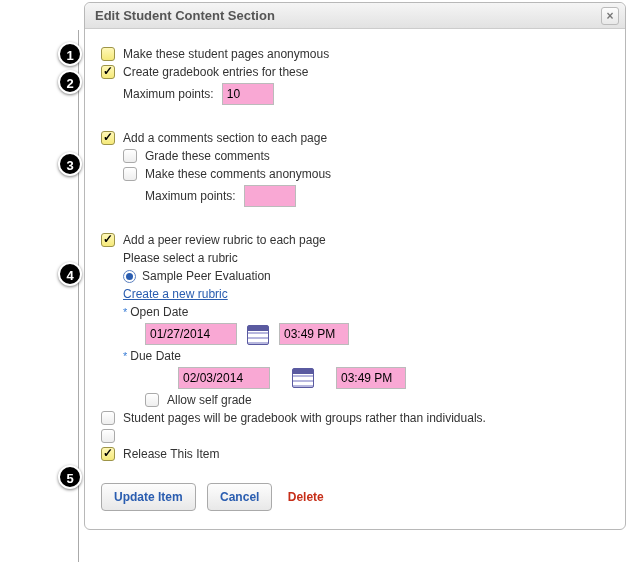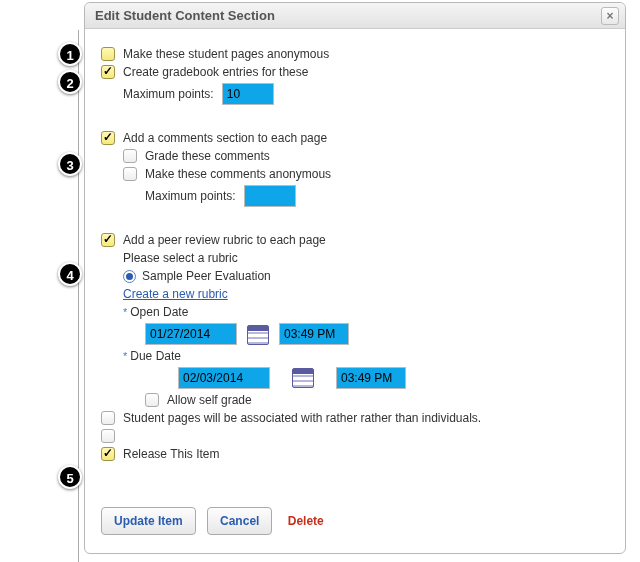--- a/index.html
+++ b/index.html
@@ -107,21 +107,21 @@
     width: 7px; height: 7px;
     border-radius: 50%;
     background: #2a5db0;
   }
   input[type=text].txt {
     font-family: inherit;
     font-size: 12px;
     padding: 2px 4px;
     border: 1px solid #bbb;
     height: 22px;
-    background: #0ea5e9;
+    background: #f9a8d4;
   }
   .link {
     color: #2a5db0;
     text-decoration: underline;
     cursor: pointer;
   }
   .star { color: #3b7ed6; font-size: 11px; margin-right: 3px; }
   .dateicon {
     width: 22px; height: 20px;
     border: 1px solid #5a5aa0;
@@ -136,21 +136,20 @@
     display: inline-block;
     padding: 6px 12px;
     border: 1px solid #aaa;
     border-radius: 4px;
     background: linear-gradient(#fdfdfd,#e8e8e8);
     font-weight: bold;
     font-size: 12px;
     color: #2a5db0;
     cursor: pointer;
     margin-right: 8px;
-    margin-top: 24px;
   }
   .btn-del {
     display: inline-block;
     padding: 6px 4px;
     font-weight: bold;
     font-size: 12px;
     color: #c62e18;
     cursor: pointer;
   }
   .num-badge {
@@ -255,21 +254,21 @@
         <div class="dateicon"></div>
         <input type="text" class="txt" style="width: 70px;" value="03:49 PM">
       </div>
       <div class="row indent2">
         <div class="cb plain"></div>
         <span class="lbl">Allow self grade</span>
       </div>
 
       <div class="row">
         <div class="cb plain"></div>
-        <span class="lbl">Student pages will be associated with rather rather than individuals.</span>
+        <span class="lbl">Student pages will be gradebook with groups rather than individuals.</span>
       </div>
       <div class="row">
         <div class="cb plain"></div>
       </div>
       <div class="row">
         <div class="cb checked"></div>
         <span class="lbl">Release This Item</span>
       </div>
 
       <div class="btnrow">

